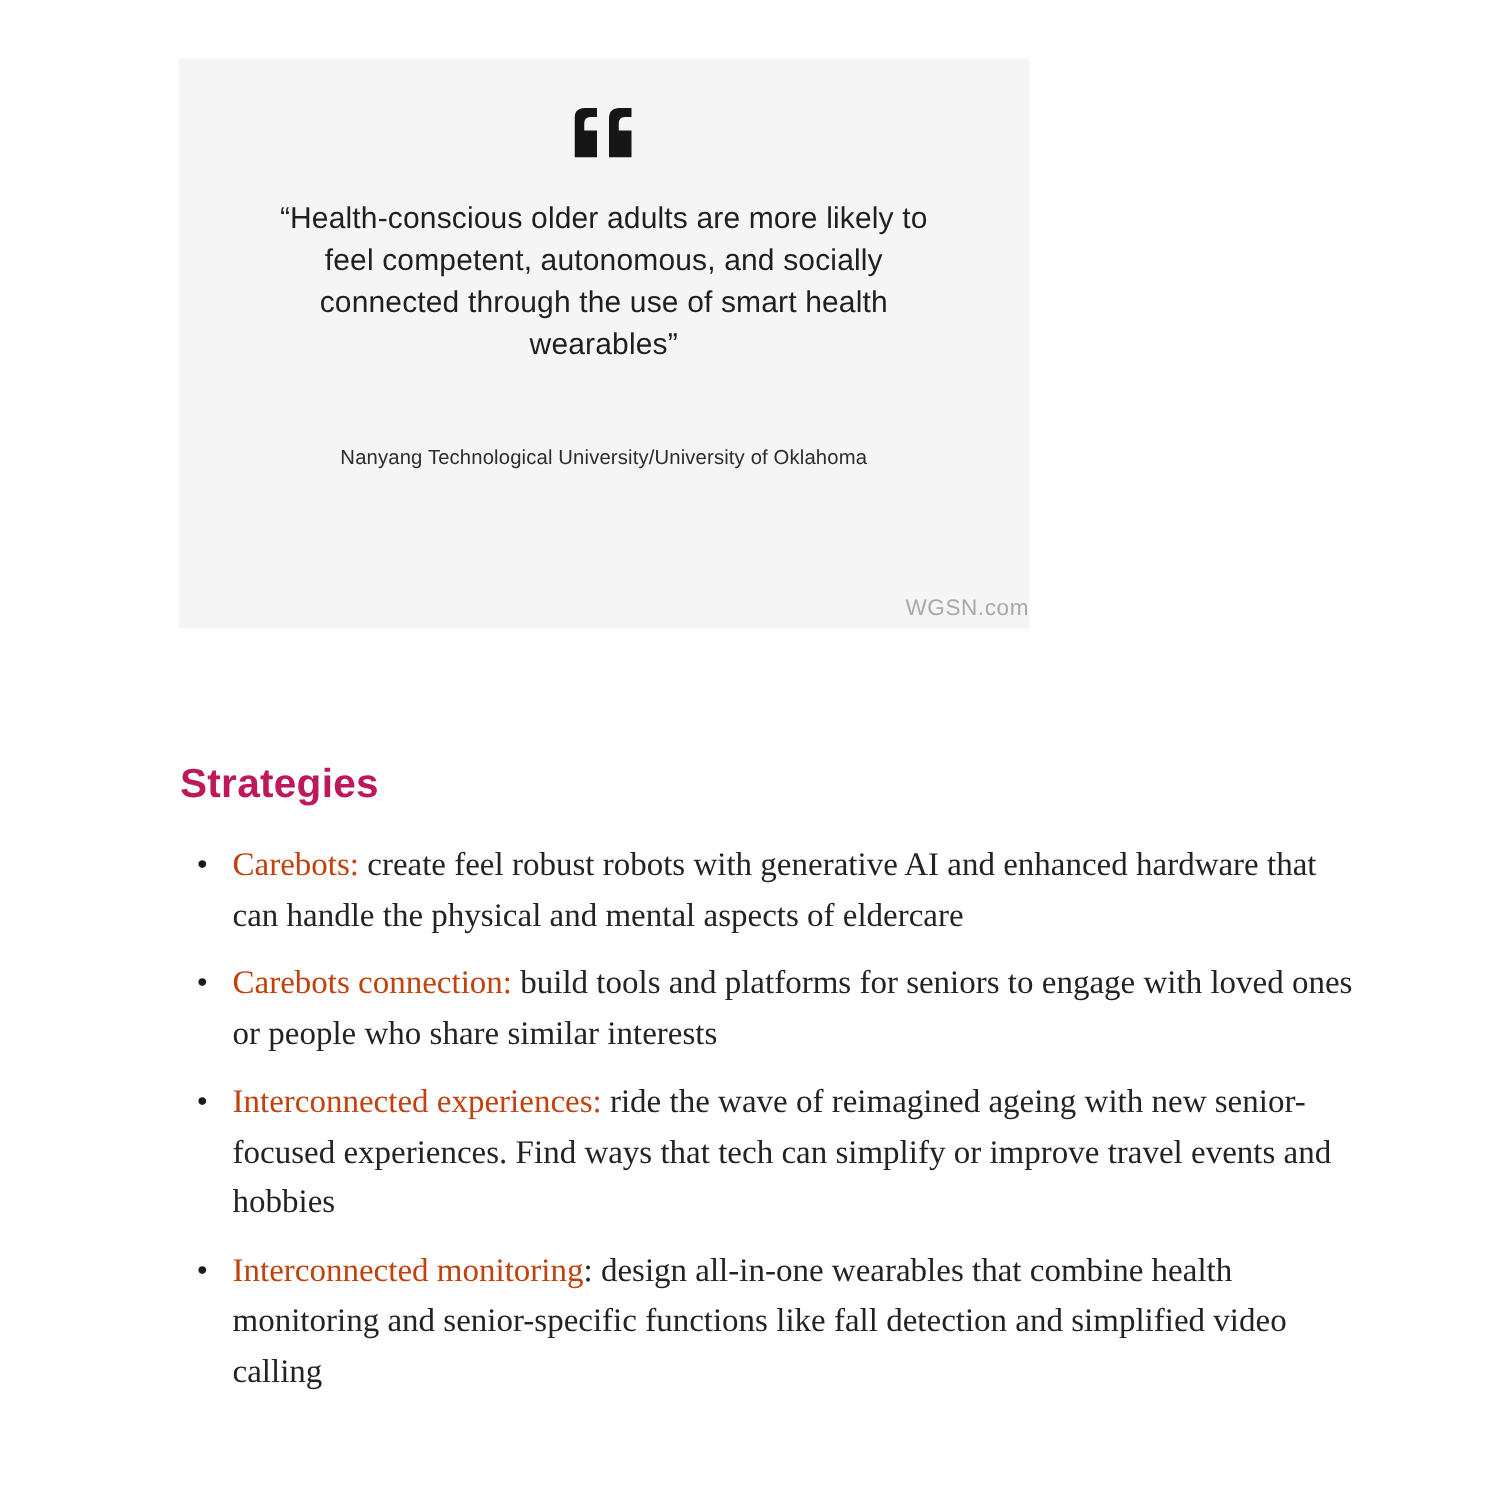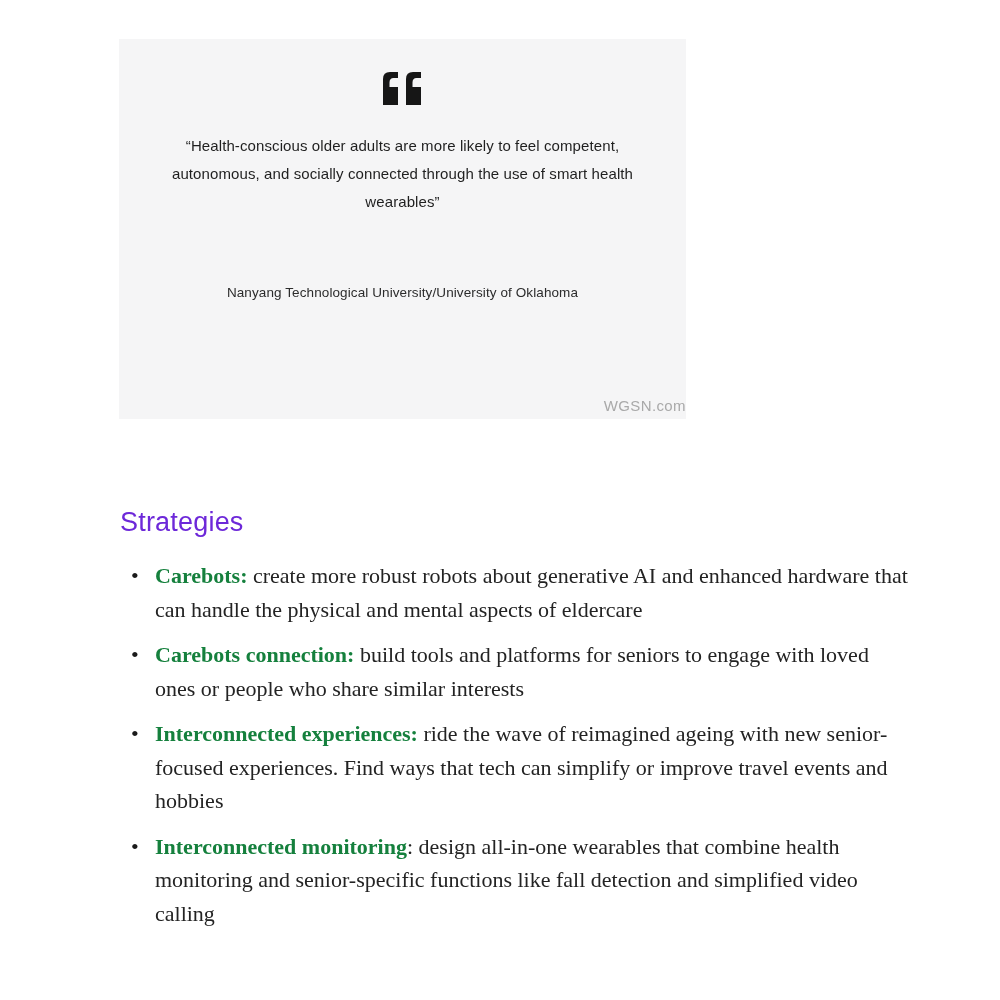--- a/index.html
+++ b/index.html
@@ -33,29 +33,29 @@
     gap: 7px;
     height: 33px;
   }
   .quote-mark svg { display: block; }
   .quote-text {
     position: absolute;
     top: 93px;
     left: 50%;
     transform: translateX(-50%);
     width: 470px;
-    font-size: 15px;
+    font-size: 20px;
     line-height: 28px;
     font-weight: 400;
     color: #1f1f1f;
     letter-spacing: 0.1px;
   }
   .quote-attribution {
     position: absolute;
-    top: 246px;
+    top: 258px;
     left: 0;
     right: 0;
     font-size: 13.5px;
     color: #2c2c2c;
     letter-spacing: 0.1px;
   }
   .watermark {
     position: absolute;
     right: 0;
     bottom: 5px;
@@ -80,22 +80,22 @@
     text-underline-offset: 2px;
     cursor: pointer;
   }
 
   
   .section-heading {
     position: absolute;
     left: 120px;
     top: 507px;
     font-size: 27px;
-    font-weight: 400;
-    color: #6d28d9;
+    font-weight: 700;
+    color: #be185d;
     letter-spacing: 0.2px;
   }
   .strategies-list {
     position: absolute;
     left: 131px;
     top: 559px;
     width: 782px;
     list-style: none;
     font-family: "Liberation Serif", serif;
     font-size: 22px;
@@ -107,21 +107,21 @@
     padding-left: 24px;
     margin-bottom: 12px;
   }
   .strategies-list .bullet {
     position: absolute;
     left: 0;
     top: 0;
     font-size: 22px;
     color: #1b1b1b;
   }
-  .strategies-list strong { font-weight: 700; color: #15803d; }
+  .strategies-list strong { font-weight: 400; color: #c2410c; }
 </style>
 </head>
 <body>
 
 <div class="page">
 
   <figure class="quote-card">
     <div class="quote-mark">
       <svg width="16" height="33" viewBox="0 0 32 66" aria-hidden="true">
         <path d="M0,14 Q0,0 14,0 L30,0 L30,12 L21,12 Q13,12 13,21 L13,30 L30,30 L30,66 L0,66 Z" fill="#161616"></path>
@@ -132,19 +132,19 @@
     </div>
     <blockquote class="quote-text">“Health-conscious older adults are more likely to feel competent, autonomous, and socially connected through the use of smart health wearables”</blockquote>
     <figcaption class="quote-attribution">Nanyang Technological University/University of Oklahoma</figcaption>
     <div class="watermark">WGSN.com</div>
   </figure>
 
 
   <h2 class="section-heading">Strategies</h2>
 
   <ul class="strategies-list">
-      <li><span class="bullet">•</span><strong>Carebots:</strong><span> create more robust robots about generative AI and enhanced hardware that can handle the physical and mental aspects of eldercare</span></li>
+      <li><span class="bullet">•</span><strong>Carebots:</strong><span> create feel robust robots with generative AI and enhanced hardware that can handle the physical and mental aspects of eldercare</span></li>
       <li><span class="bullet">•</span><strong>Carebots connection:</strong><span> build tools and platforms for seniors to engage with loved ones or people who share similar interests</span></li>
       <li><span class="bullet">•</span><strong>Interconnected experiences:</strong><span> ride the wave of reimagined ageing with new senior-focused experiences. Find ways that tech can simplify or improve travel events and hobbies</span></li>
       <li><span class="bullet">•</span><strong>Interconnected monitoring</strong><span>: design all-in-one wearables that combine health monitoring and senior-specific functions like fall detection and simplified video calling</span></li>
     </ul>
 
 </div>
 
 </body></html>

